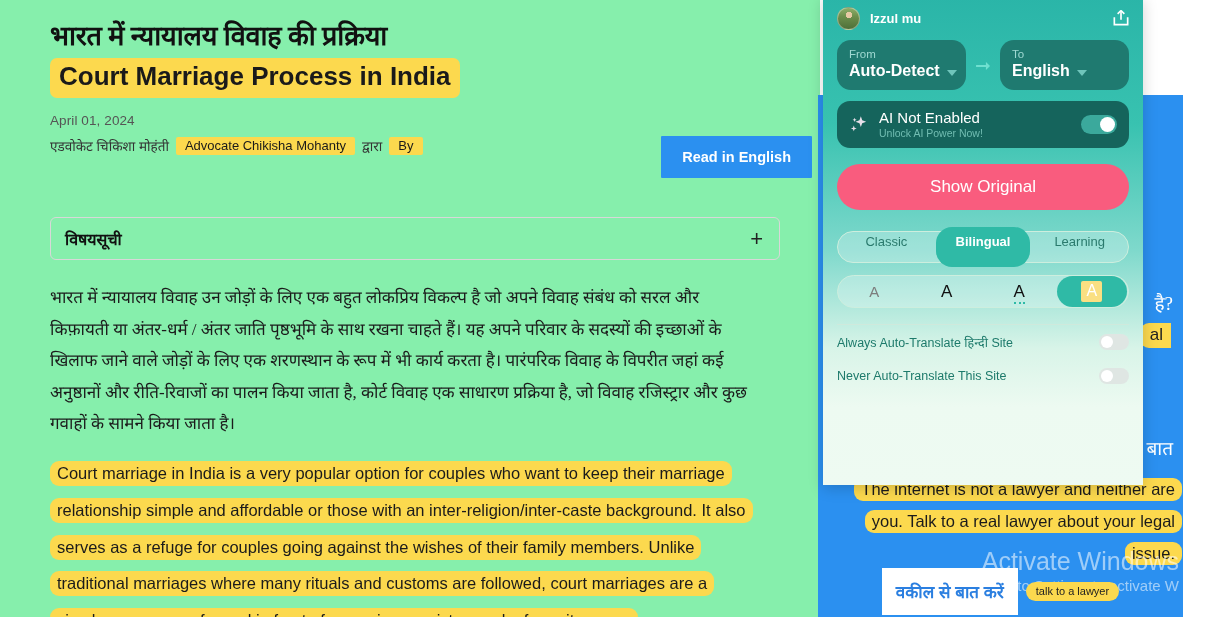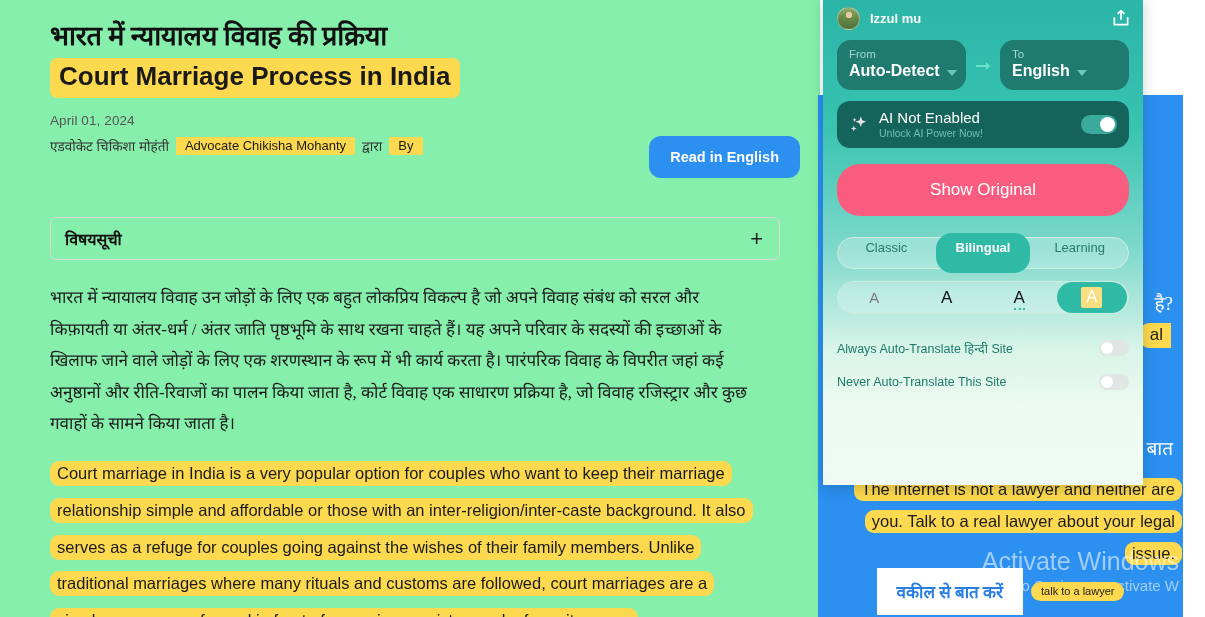--- a/index.html
+++ b/index.html
@@ -34,24 +34,24 @@
   .byline {
     margin-top: 9px; display: flex; align-items: center; gap: 7px;
     font-size: 13.5px; color: #333; flex-wrap: wrap;
   }
   .byline .hi { color: #333; }
   .chip {
     display: inline-block; background: #fcd94e; color: #1a1a1a;
     border-radius: 2px; padding: 1px 9px 2px 9px; font-size: 13px;
   }
   .read-btn {
-    position: absolute; right: 20px; top: 136px;
+    position: absolute; right: 8px; top: 136px;
     background: #2b90f0; color: #fff; border: none;
     font-size: 14.5px; font-weight: 700;
-    padding: 13px 21px; border-radius: 12px; cursor: pointer;
+    padding: 13px 21px; border-radius: 1px; cursor: pointer;
     font-family: "Liberation Sans", sans-serif;
   }
   .toc {
     margin-top: 62px; border: 1px solid #d8d8d8; border-radius: 6px;
     height: 43px; display: flex; align-items: center;
     padding: 0 16px 0 14px; justify-content: space-between;
   }
   .toc-left { display: flex; align-items: flex-start; gap: 8px; }
   .toc-hi {
     font-family: "Liberation Serif", serif;
@@ -104,22 +104,22 @@
   .promo-en span.hl {
     background: #fcd94e; border-radius: 9px; padding: 2px 7px 3px 7px;
     box-decoration-break: clone; -webkit-box-decoration-break: clone;
   }
   .promo-cta-row {
     position: absolute; left: 0; bottom: 2px; width: 365px;
     display: flex; align-items: center; justify-content: center; gap: 8px;
   }
   .promo-cta {
     background: #fff; color: #2b7fe0; border: none; cursor: pointer;
-    font-family: Liberation Serif, serif; font-weight: 700;
-    font-size: 17px; padding: 12px 20px;
+    font-family: Liberation Sans, sans-serif; font-weight: 700;
+    font-size: 17px; padding: 12px 14px;
   }
   .promo-cta-en {
     background: #fcd94e; color: #222; font-size: 11px;
     border-radius: 10px; padding: 3px 10px 4px 10px;
   }
   .watermark {
     position: absolute; right: 4px; bottom: 22px; text-align: right;
     color: rgba(255,255,255,0.55); pointer-events: none;
   }
   .wm1 { font-size: 25px; line-height: 1.15; }
@@ -180,21 +180,21 @@
   .switch {
     width: 36px; height: 19px; border-radius: 10px; background: #3ba99c;
     position: relative; flex: 0 0 36px;
   }
   .switch i {
     position: absolute; top: 2px; left: 19px; width: 15px; height: 15px;
     border-radius: 50%; background: #fff;
   }
 
   .show-orig {
-    margin: 16px 14px 0 14px; height: 52px; border: none; width: calc(100% - 28px);
+    margin: 16px 14px 0 14px; height: 46px; border: none; width: calc(100% - 28px);
     background: #f95c7e; color: #fff; border-radius: 23px;
     font-size: 17px; cursor: pointer; font-family: "Liberation Sans", sans-serif;
   }
 
   .seg {
     margin: 21px 14px 0 14px; height: 32px; border: 1px solid #cdeede;
     border-radius: 16px; display: flex; align-items: center;
     background: rgba(255,255,255,.25);
   }
   .seg div {

